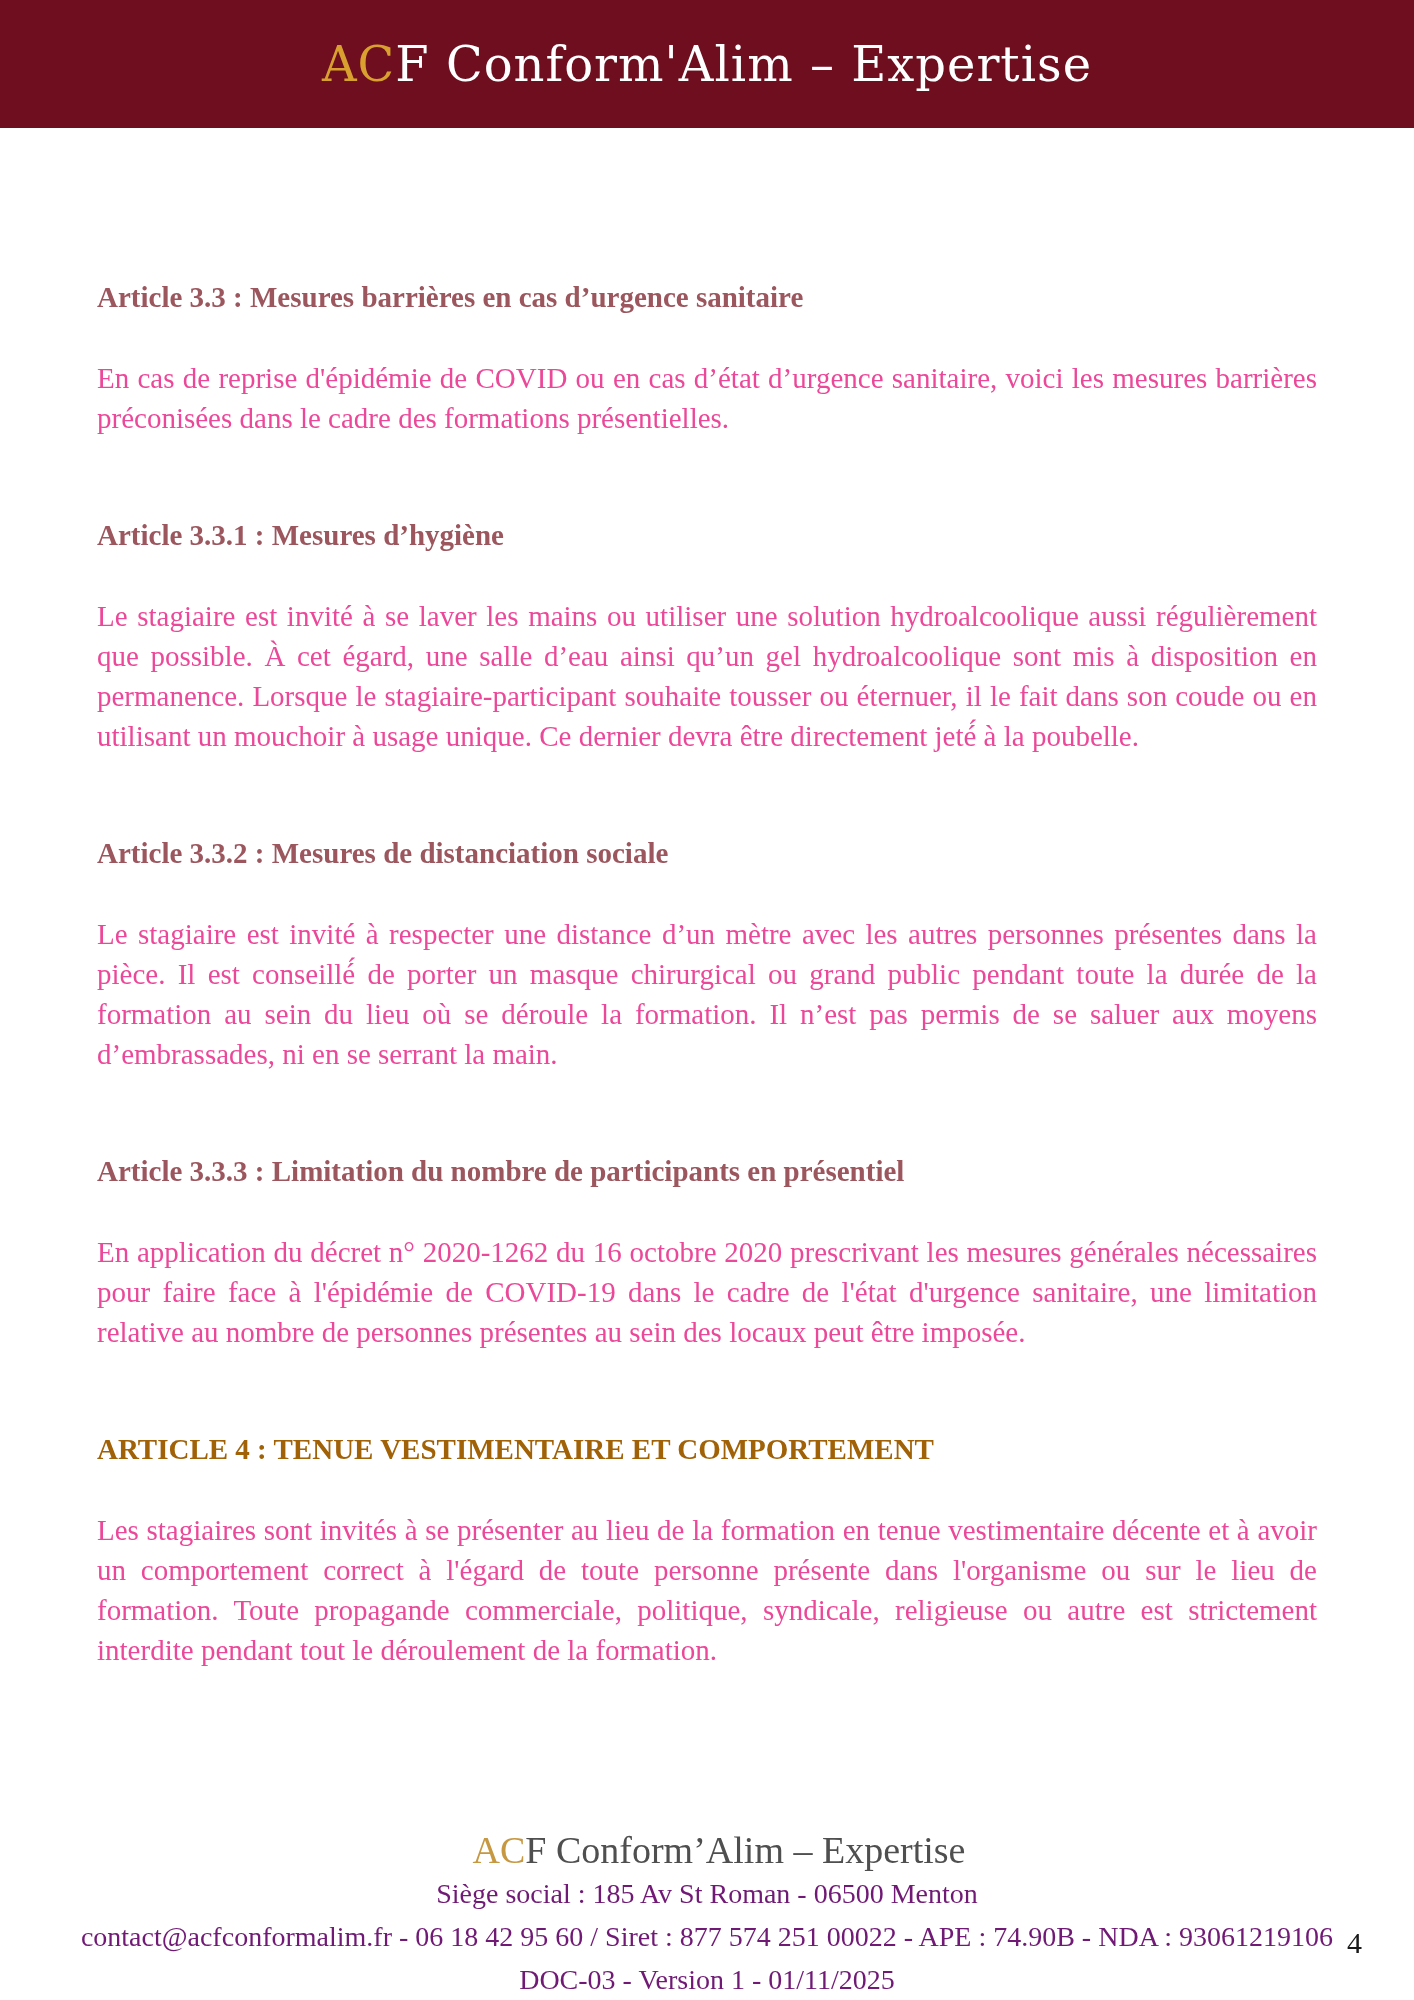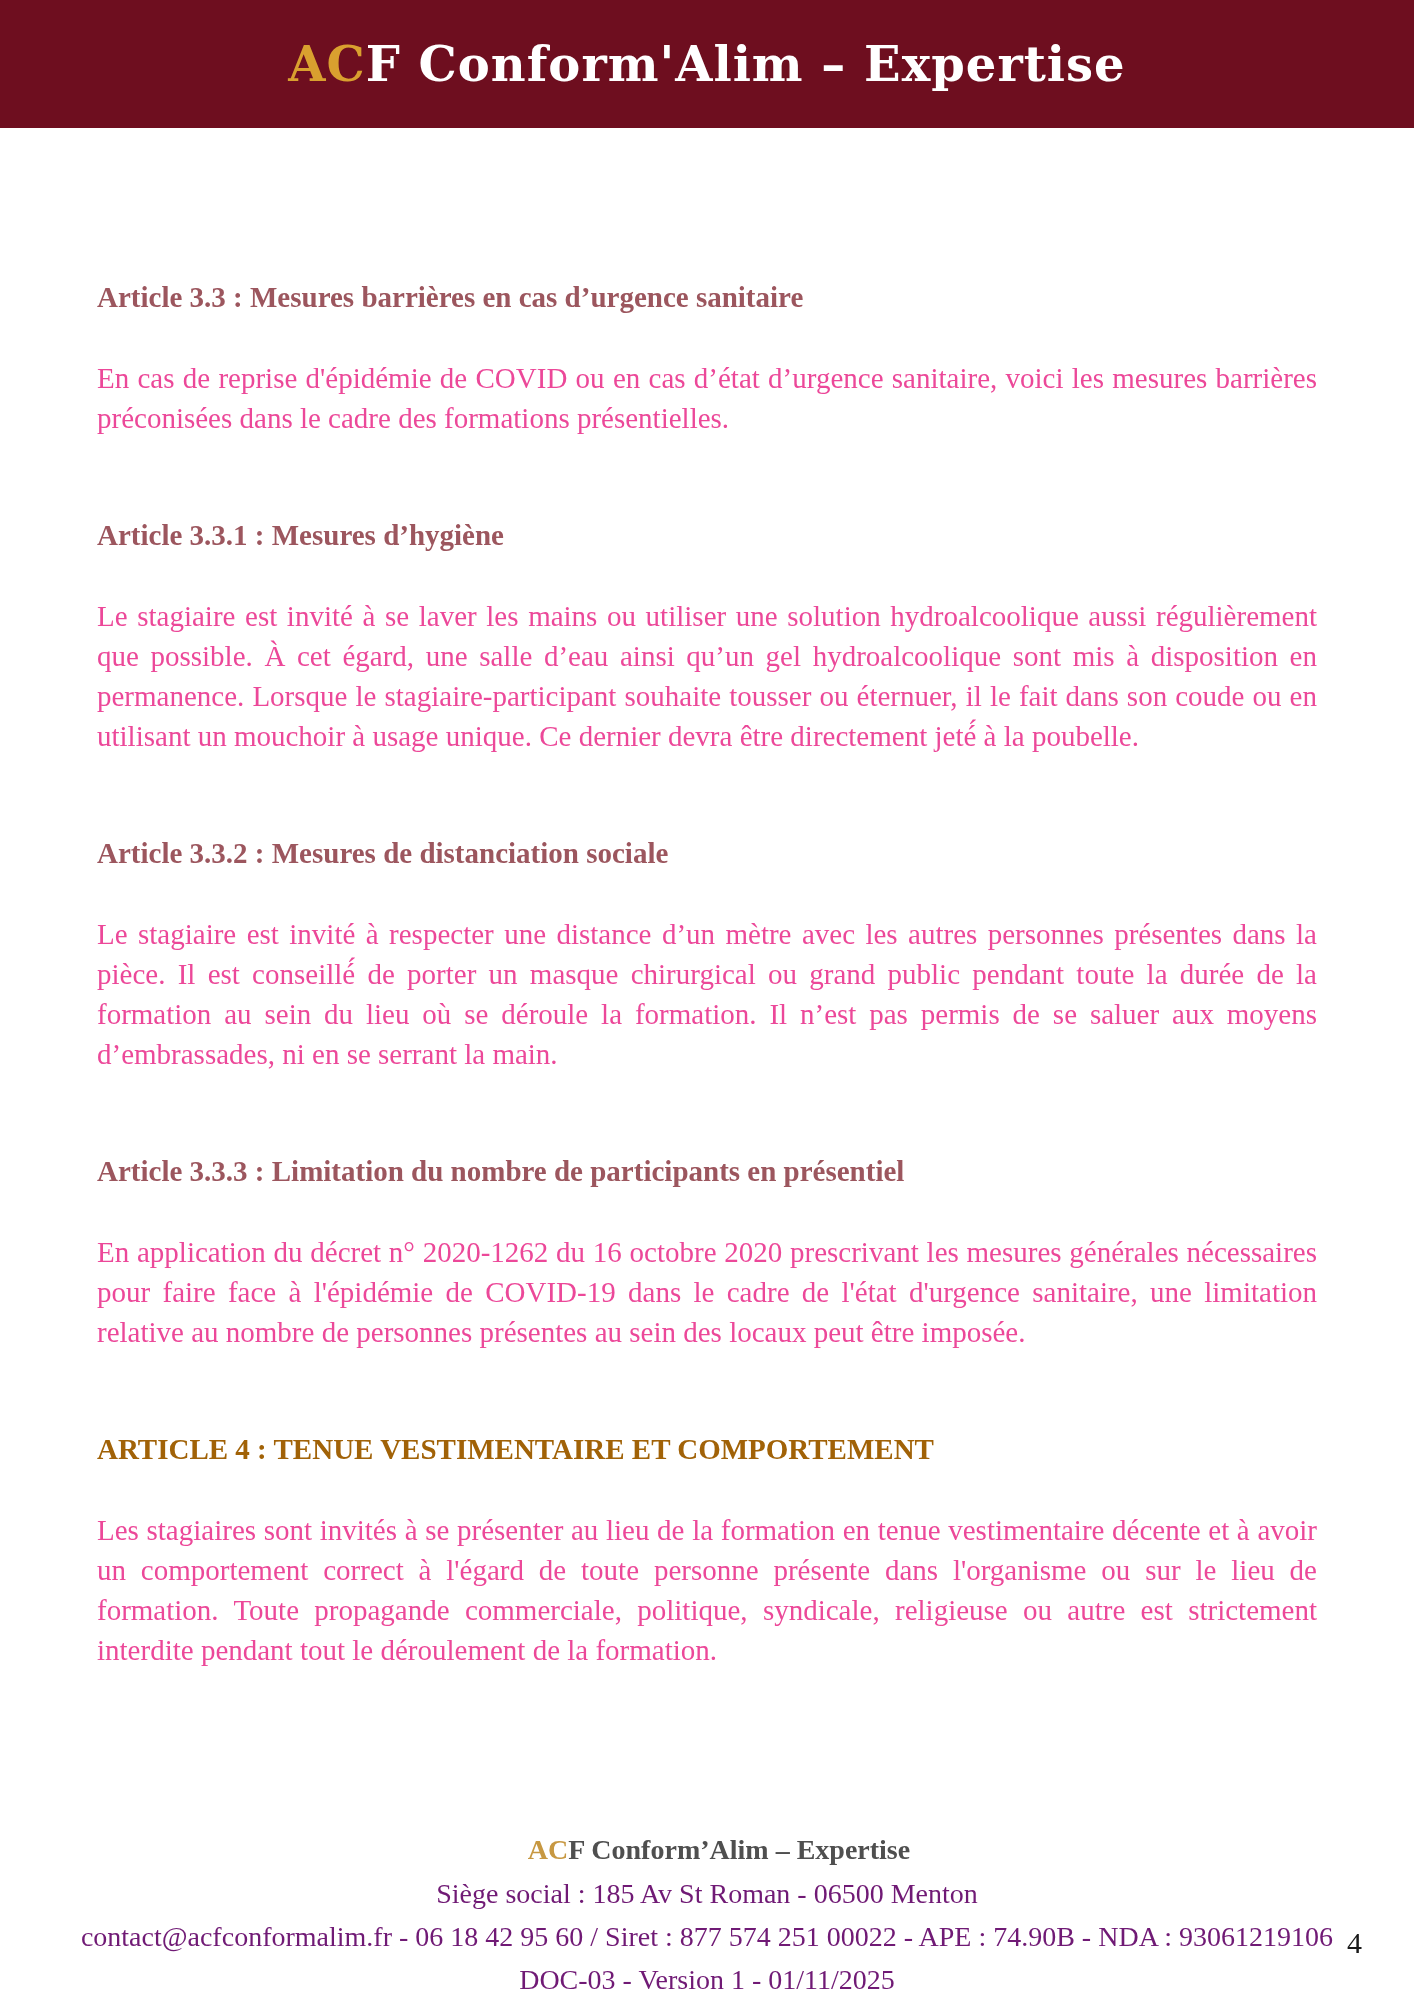--- a/index.html
+++ b/index.html
@@ -15,21 +15,21 @@
   .header-banner {
     width: 100%;
     height: 128px;
     background: #6E0E1F;
     display: flex;
     align-items: center;
     justify-content: center;
   }
   .page-title {
     font-size: 48px;
-    font-weight: 700;
+    font-weight: 400;
     color: #ffffff;
     letter-spacing: 1px;
     font-family: "DejaVu Serif", "Liberation Serif", serif;
   }
   .page-title .accent { color: #D9A02F; }
   .main-content {
     padding: 0 97px;
   }
   .section-heading {
     font-size: 29px;
@@ -48,22 +48,22 @@
   }
   .footer {
     position: absolute;
     top: 1828px;
     left: 0;
     right: 0;
     text-align: center;
     color: #5C5C5C;
   }
   .footer-org {
-    font-size: 28px;
-    font-weight: bold;
+    font-size: 38px;
+    font-weight: normal;
     color: #4F4F4F;
     line-height: 44px;
     padding-left: 24px;
   }
   .footer-org .accent { color: #C79842; }
   .footer-line {
     font-size: 28px;
     line-height: 43px;
     color: #701a75;
   }

